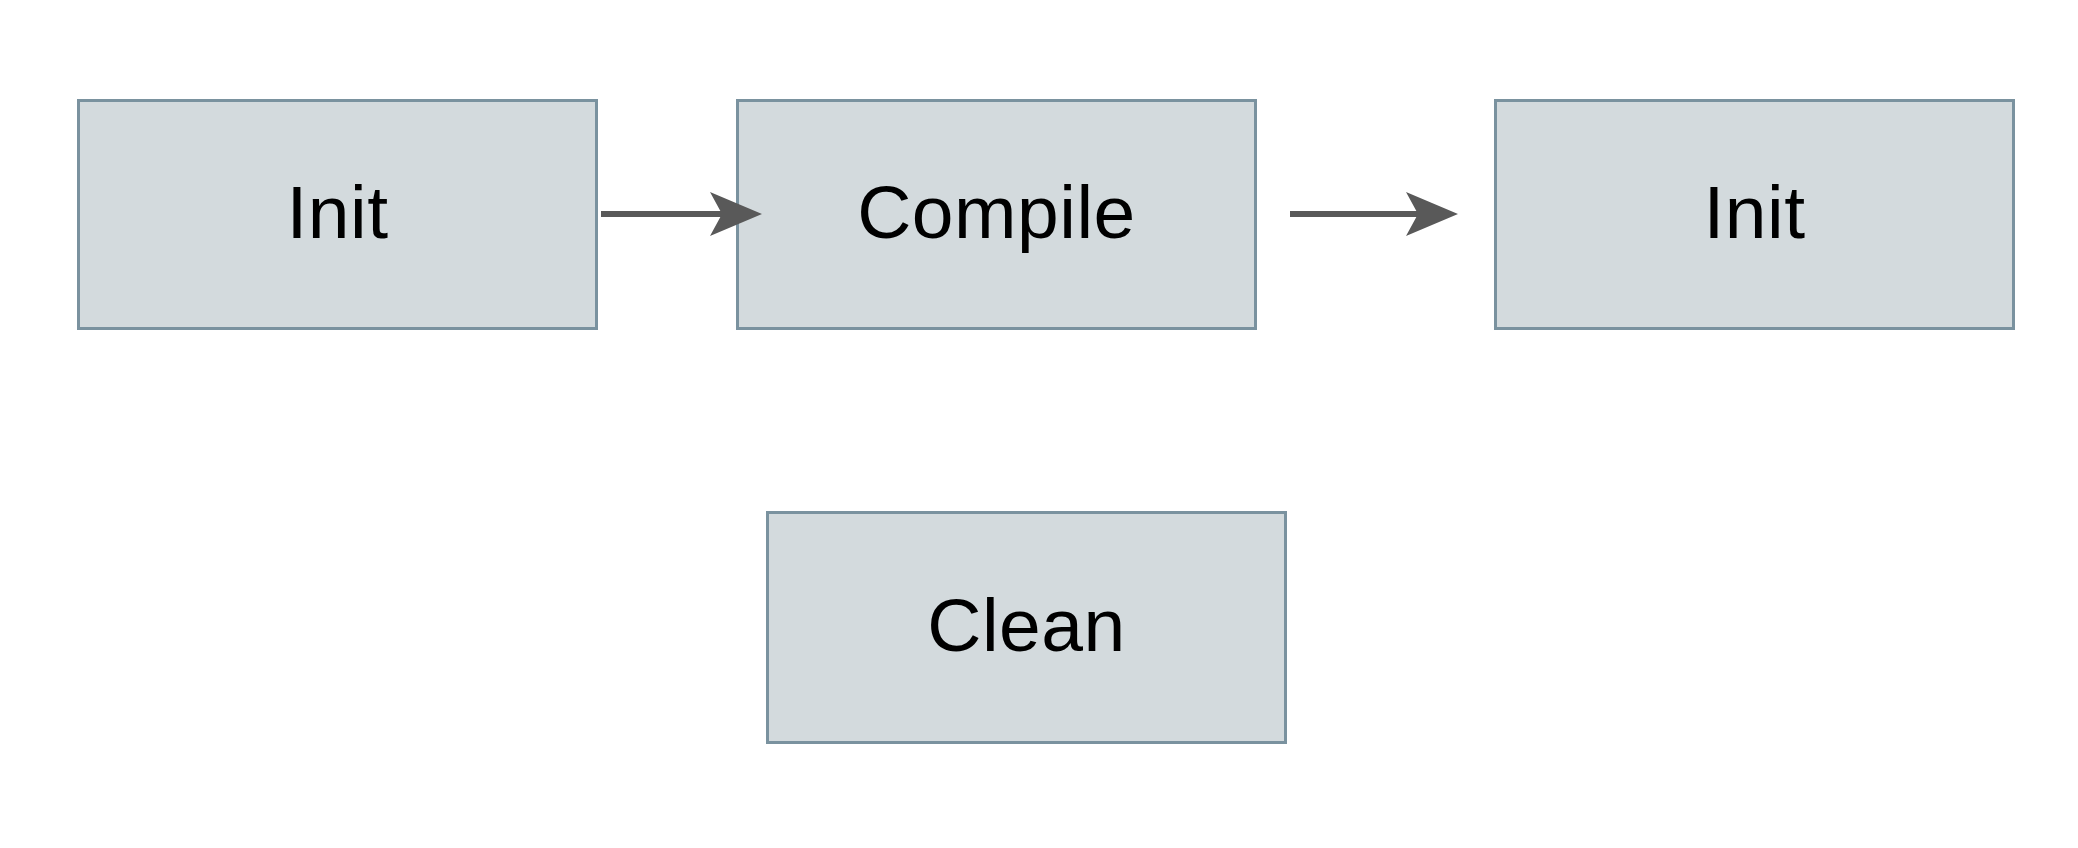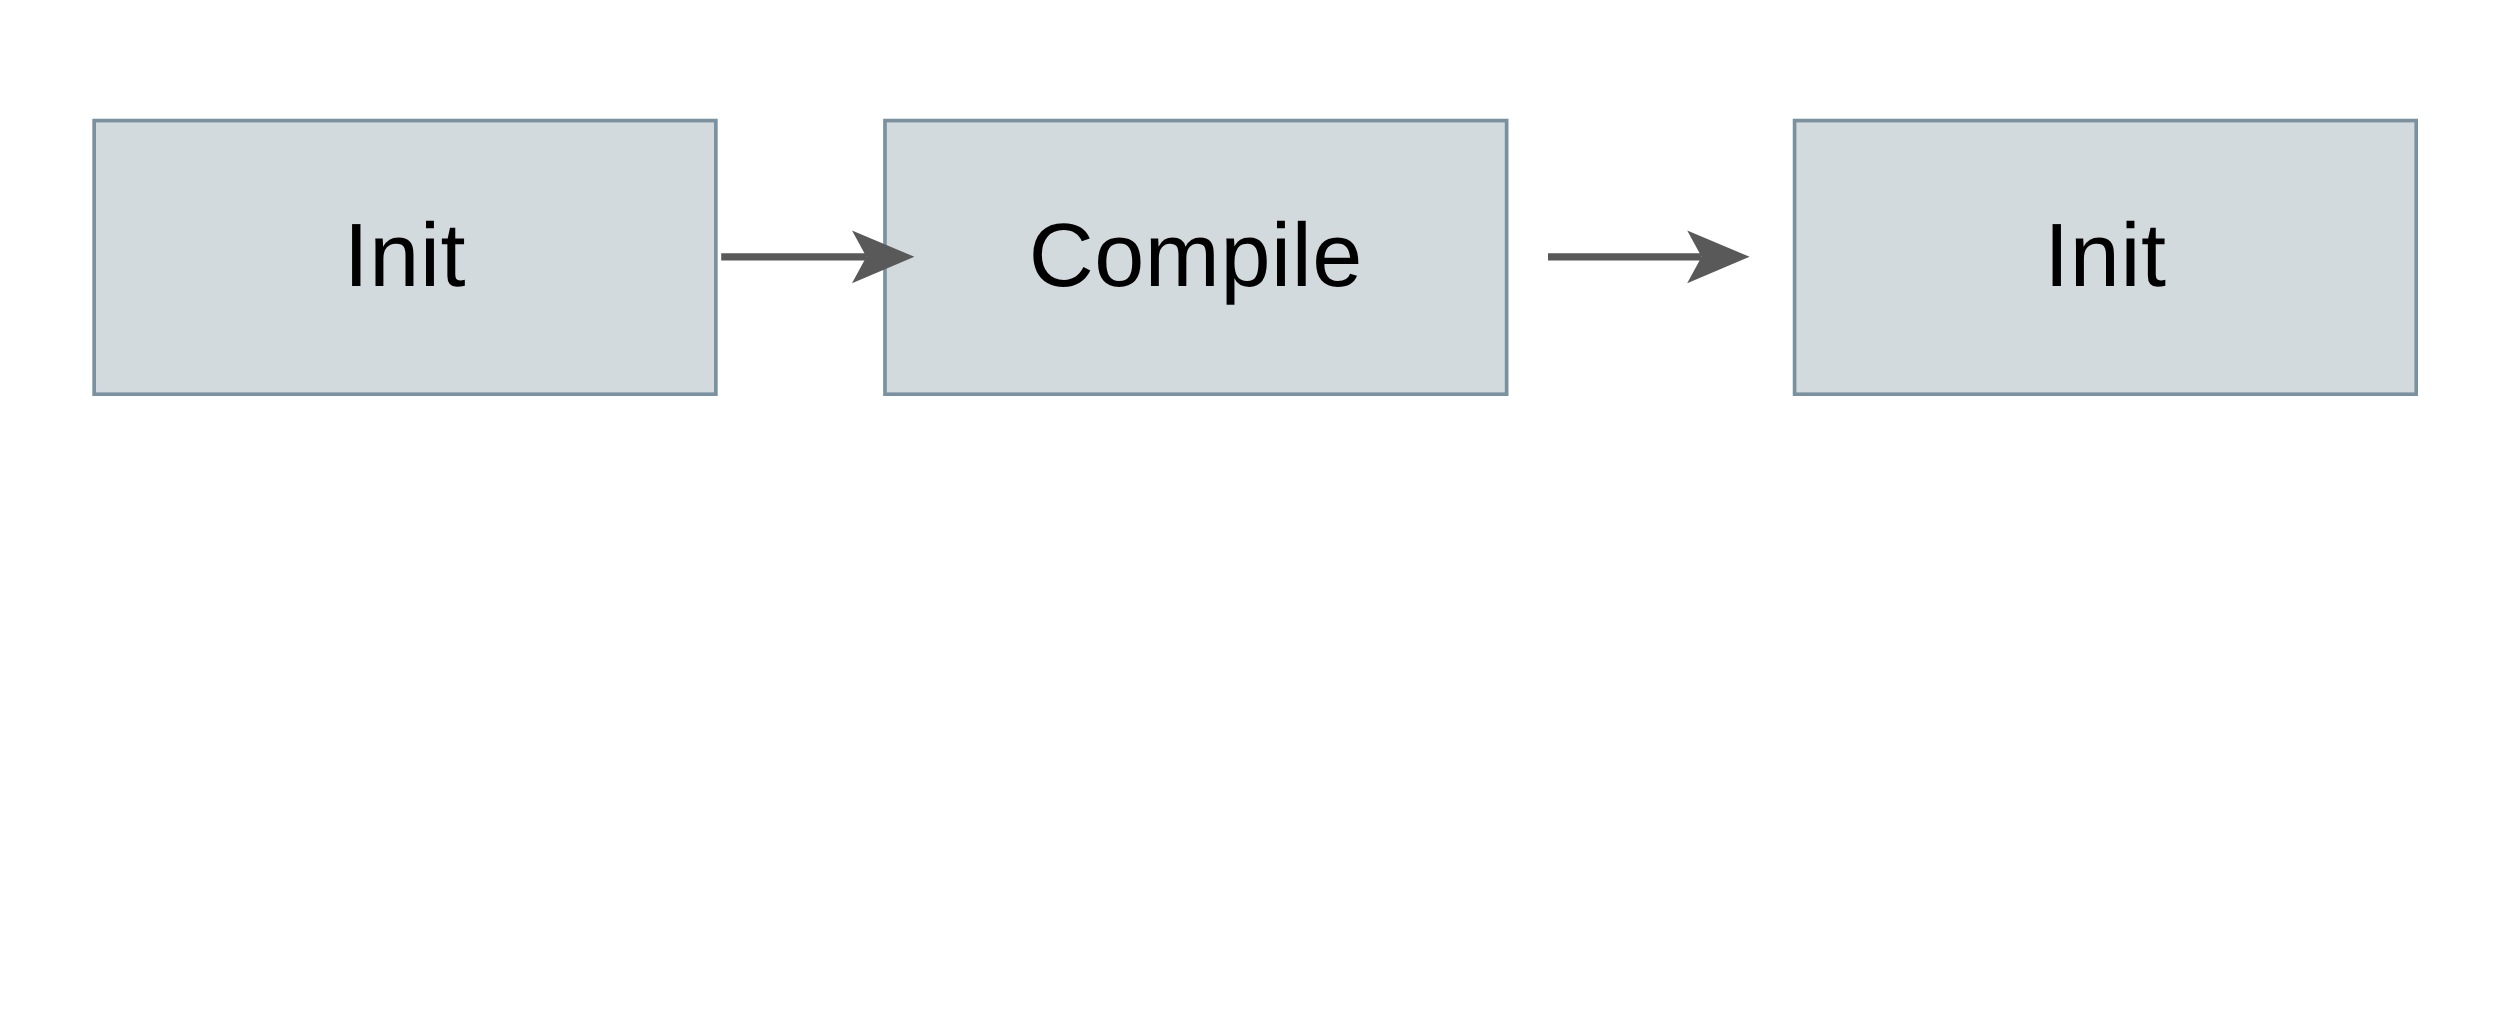--- a/index.html
+++ b/index.html
@@ -64,20 +64,23 @@
   </div>
 
   <div class="node" id="node-compile">
     <span>Compile</span>
   </div>
 
   <div class="node" id="node-init">
     <span>Init</span>
   </div>
 
+  <div class="node" id="node-clean">
+    <span>Clean</span>
+  </div>
 
   <svg class="arrows" viewBox="0 0 2078 848" xmlns="http://www.w3.org/2000/svg">
     <g>
       <line class="edge-line" x1="601" y1="214" x2="722" y2="214"></line>
       <polygon class="edge-head" points="762,214 710,192 722,214 710,236"></polygon>
     </g>
     <g>
       <line class="edge-line" x1="1290" y1="214" x2="1418" y2="214"></line>
       <polygon class="edge-head" points="1458,214 1406,192 1418,214 1406,236"></polygon>
     </g>

